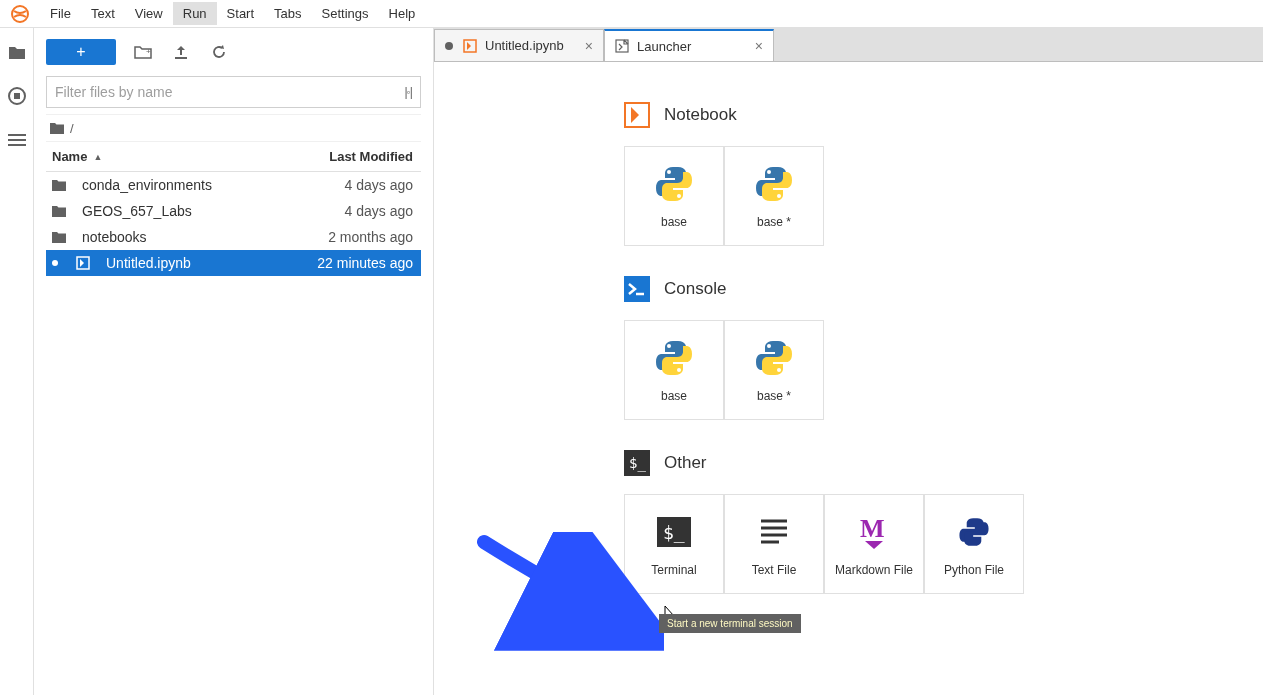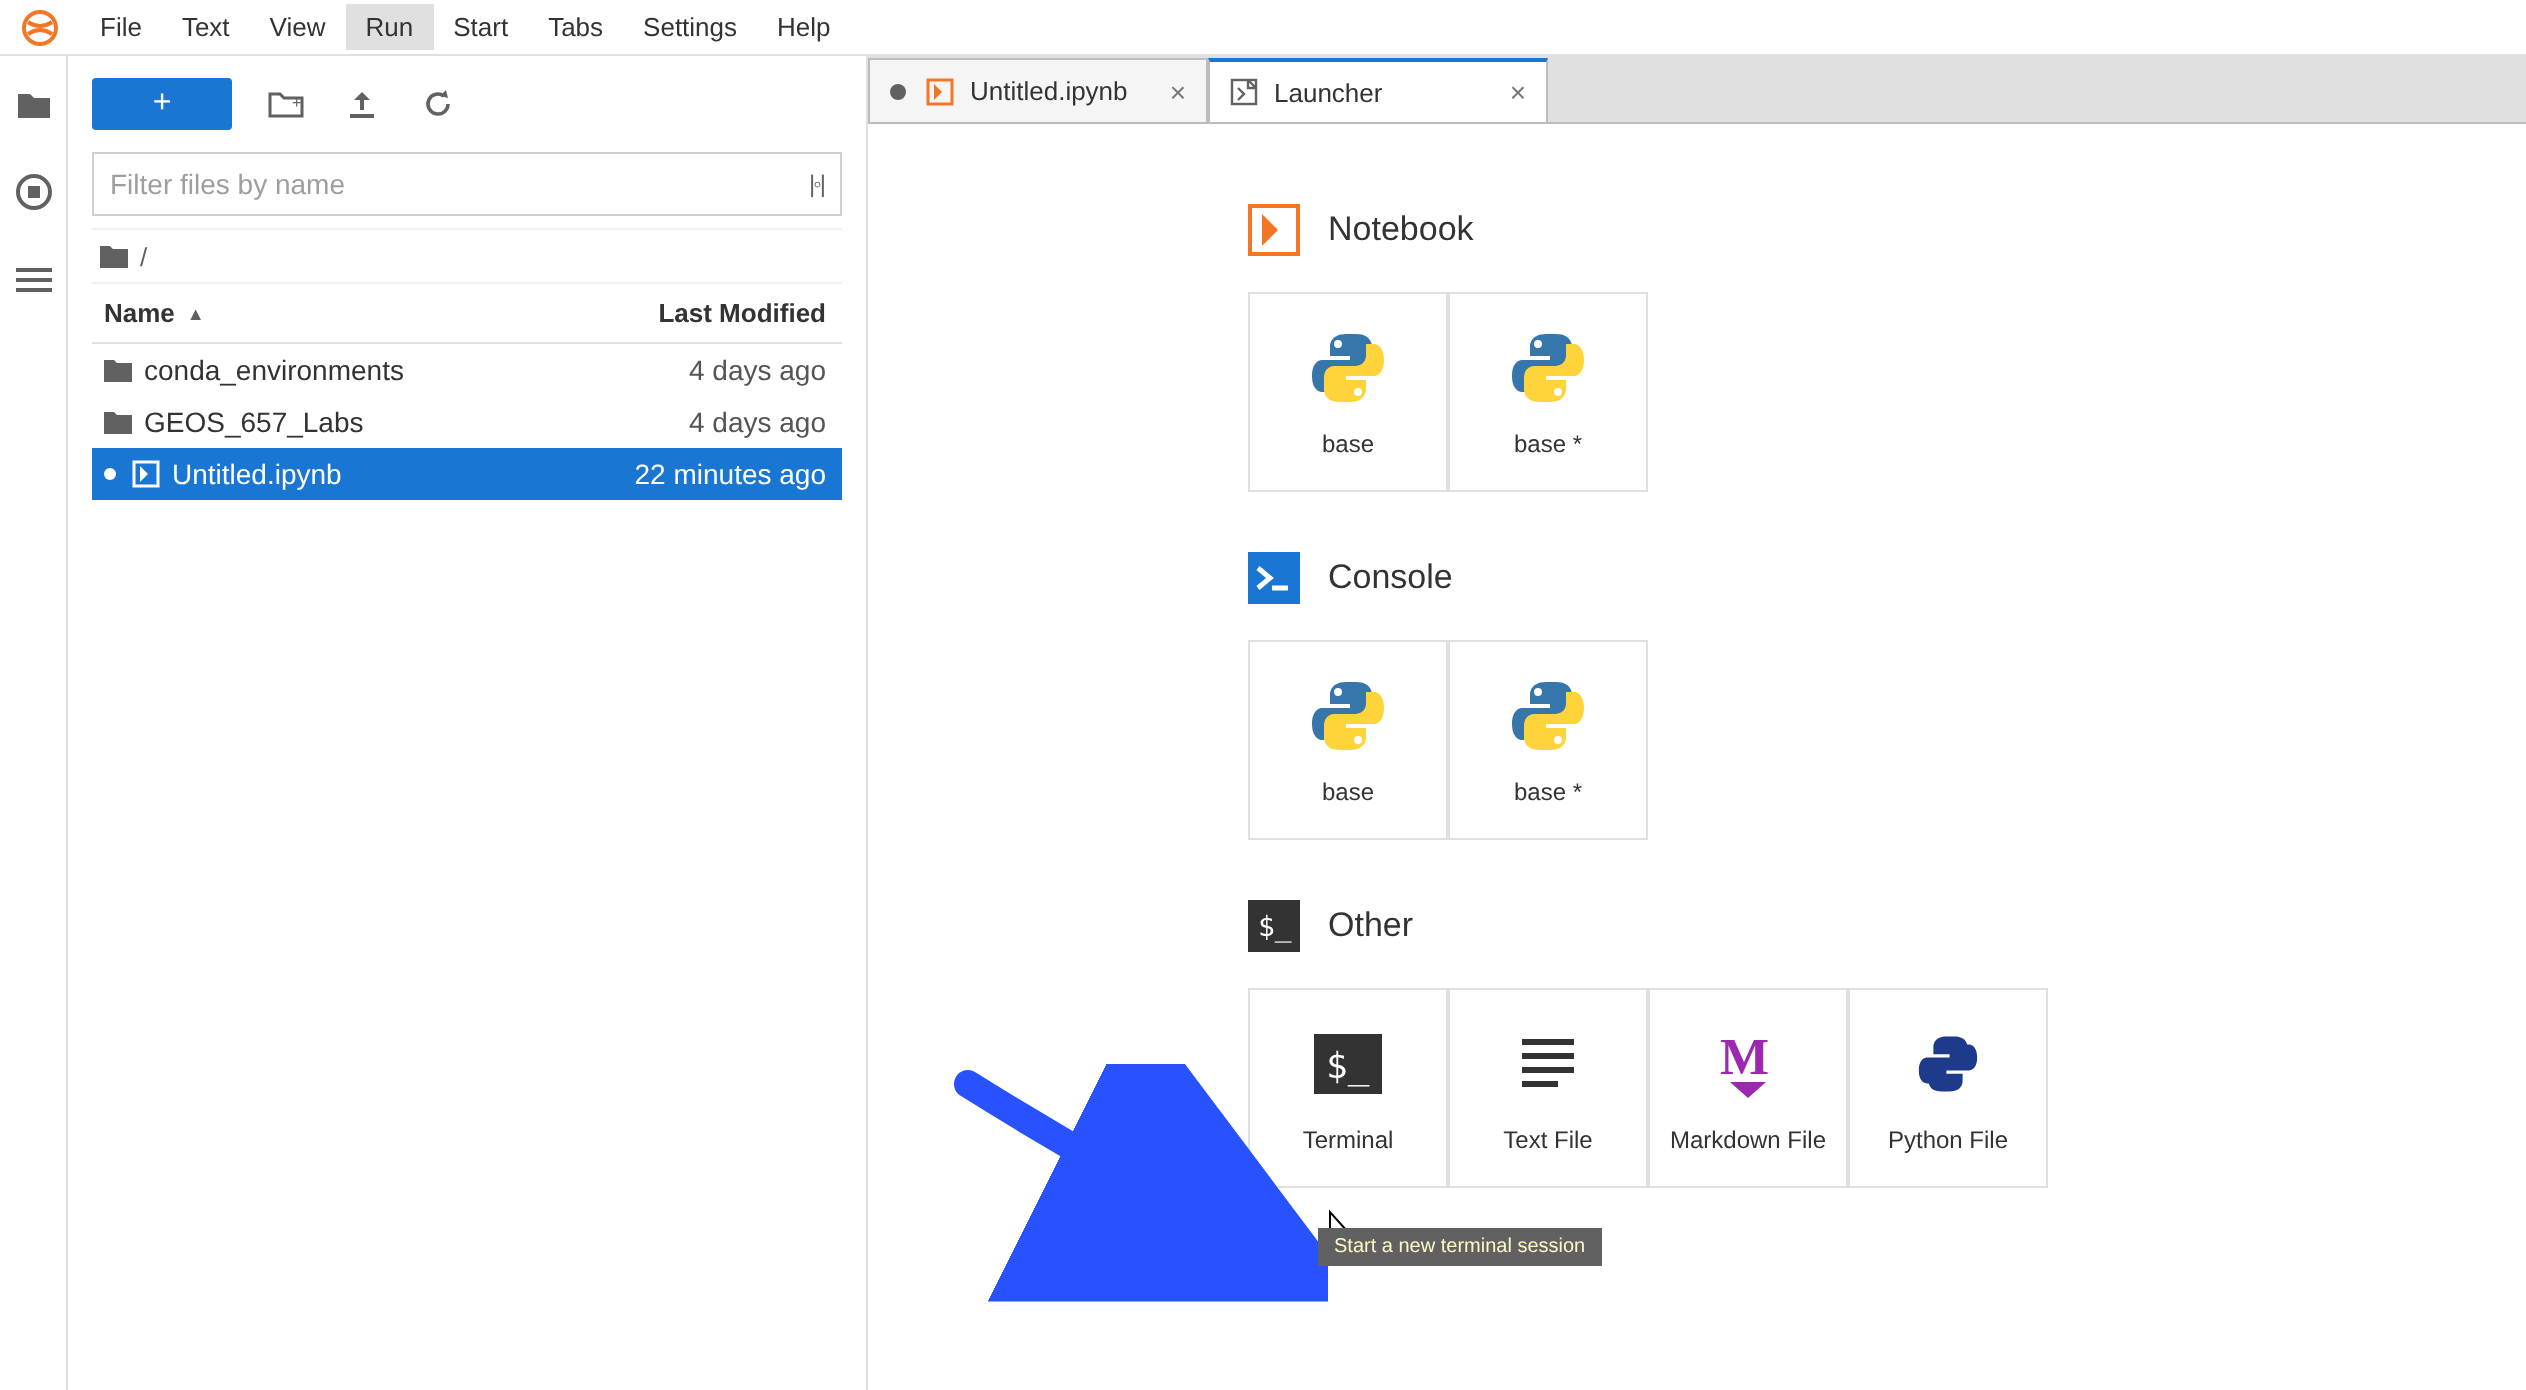--- a/index.html
+++ b/index.html
@@ -18,21 +18,21 @@
   .filter-box { position: relative; border: 1px solid #cfcfcf; height: 32px; display: flex; align-items: center; padding: 0 8px; margin-bottom: 6px; }
   .filter-box input { border: none; outline: none; flex: 1; font-size: 14px; color: #333; }
   .filter-box input::placeholder { color: #9e9e9e; }
   .filter-tog { color:#616161; font-size:12px; letter-spacing:-1px;}
   .breadcrumb { display: flex; align-items: center; height: 28px; padding: 0 4px; color: #616161; border-top:1px solid #f0f0f0; border-bottom:1px solid #f0f0f0;}
   .table-head { display: flex; align-items: center; height: 30px; border-bottom: 1px solid #e0e0e0; font-weight: 600; font-size: 13px; }
   .table-head .col-name { flex: 1; padding-left: 6px; display:flex; align-items:center; gap:6px;}
   .table-head .col-mod { width: 130px; text-align: right; padding-right: 8px; }
   .sort-caret { font-size: 9px; color:#616161;}
   .file-row { display: flex; align-items: center; height: 26px; padding: 0 6px; font-size: 14px; }
-  .file-row .fname { flex: 1; display: flex; align-items: center; gap: 6px; }
+  .file-row .fname { flex: 1; display: flex; align-items: center; gap: 16px; }
   .file-row .fmod { width: 130px; text-align: right; padding-right: 2px; color: #555; }
   .file-row.selected { background: #1976d2; color: #fff; }
   .file-row.selected .fmod { color: #fff; }
   .dot { width:6px; height:6px; background:#fff; border-radius:50%; margin-right:2px;}
   .folder-ic { width:14px; height:12px; }
   .nb-ic { width:14px; height:14px; }
   .content { flex: 1; display: flex; flex-direction: column; }
   .tabbar { height: 34px; background: #e0e0e0; display: flex; align-items: flex-end; border-bottom: 1px solid #bdbdbd; }
   .tab { height: 32px; display: flex; align-items: center; padding: 0 10px; gap: 8px; background: #eee; border: 1px solid #bdbdbd; border-bottom: none; font-size: 13px; min-width: 170px; position:relative;}
   .tab.active { background: #fff; border-top: 2px solid #1976d2; }
@@ -151,20 +151,31 @@
           <div class="fname">
             <span>
               <svg class="folder-ic" viewBox="0 0 14 12">
                 <path d="M0 1 h5 l1.5 1.5 H14 V12 H0 z" fill="#616161"></path>
               </svg>
             </span>
             <span>GEOS_657_Labs</span>
           </div>
           <div class="fmod">4 days ago</div>
         </div>
+        <div class="file-row">
+          <div class="fname">
+            <span>
+              <svg class="folder-ic" viewBox="0 0 14 12">
+                <path d="M0 1 h5 l1.5 1.5 H14 V12 H0 z" fill="#616161"></path>
+              </svg>
+            </span>
+            <span>notebooks</span>
+          </div>
+          <div class="fmod">2 months ago</div>
+        </div>
         <div class="file-row selected">
           <div class="fname">
             <span class="dot"></span>
             <span>
               <svg class="nb-ic" viewBox="0 0 14 14">
                 <rect x="1" y="1" width="12" height="12" fill="none" stroke="#fff" stroke-width="1.5"></rect>
                 <path d="M4 3 L4 11 L8 7 z" fill="#fff"></path>
               </svg>
             </span>
             <span>Untitled.ipynb</span>

